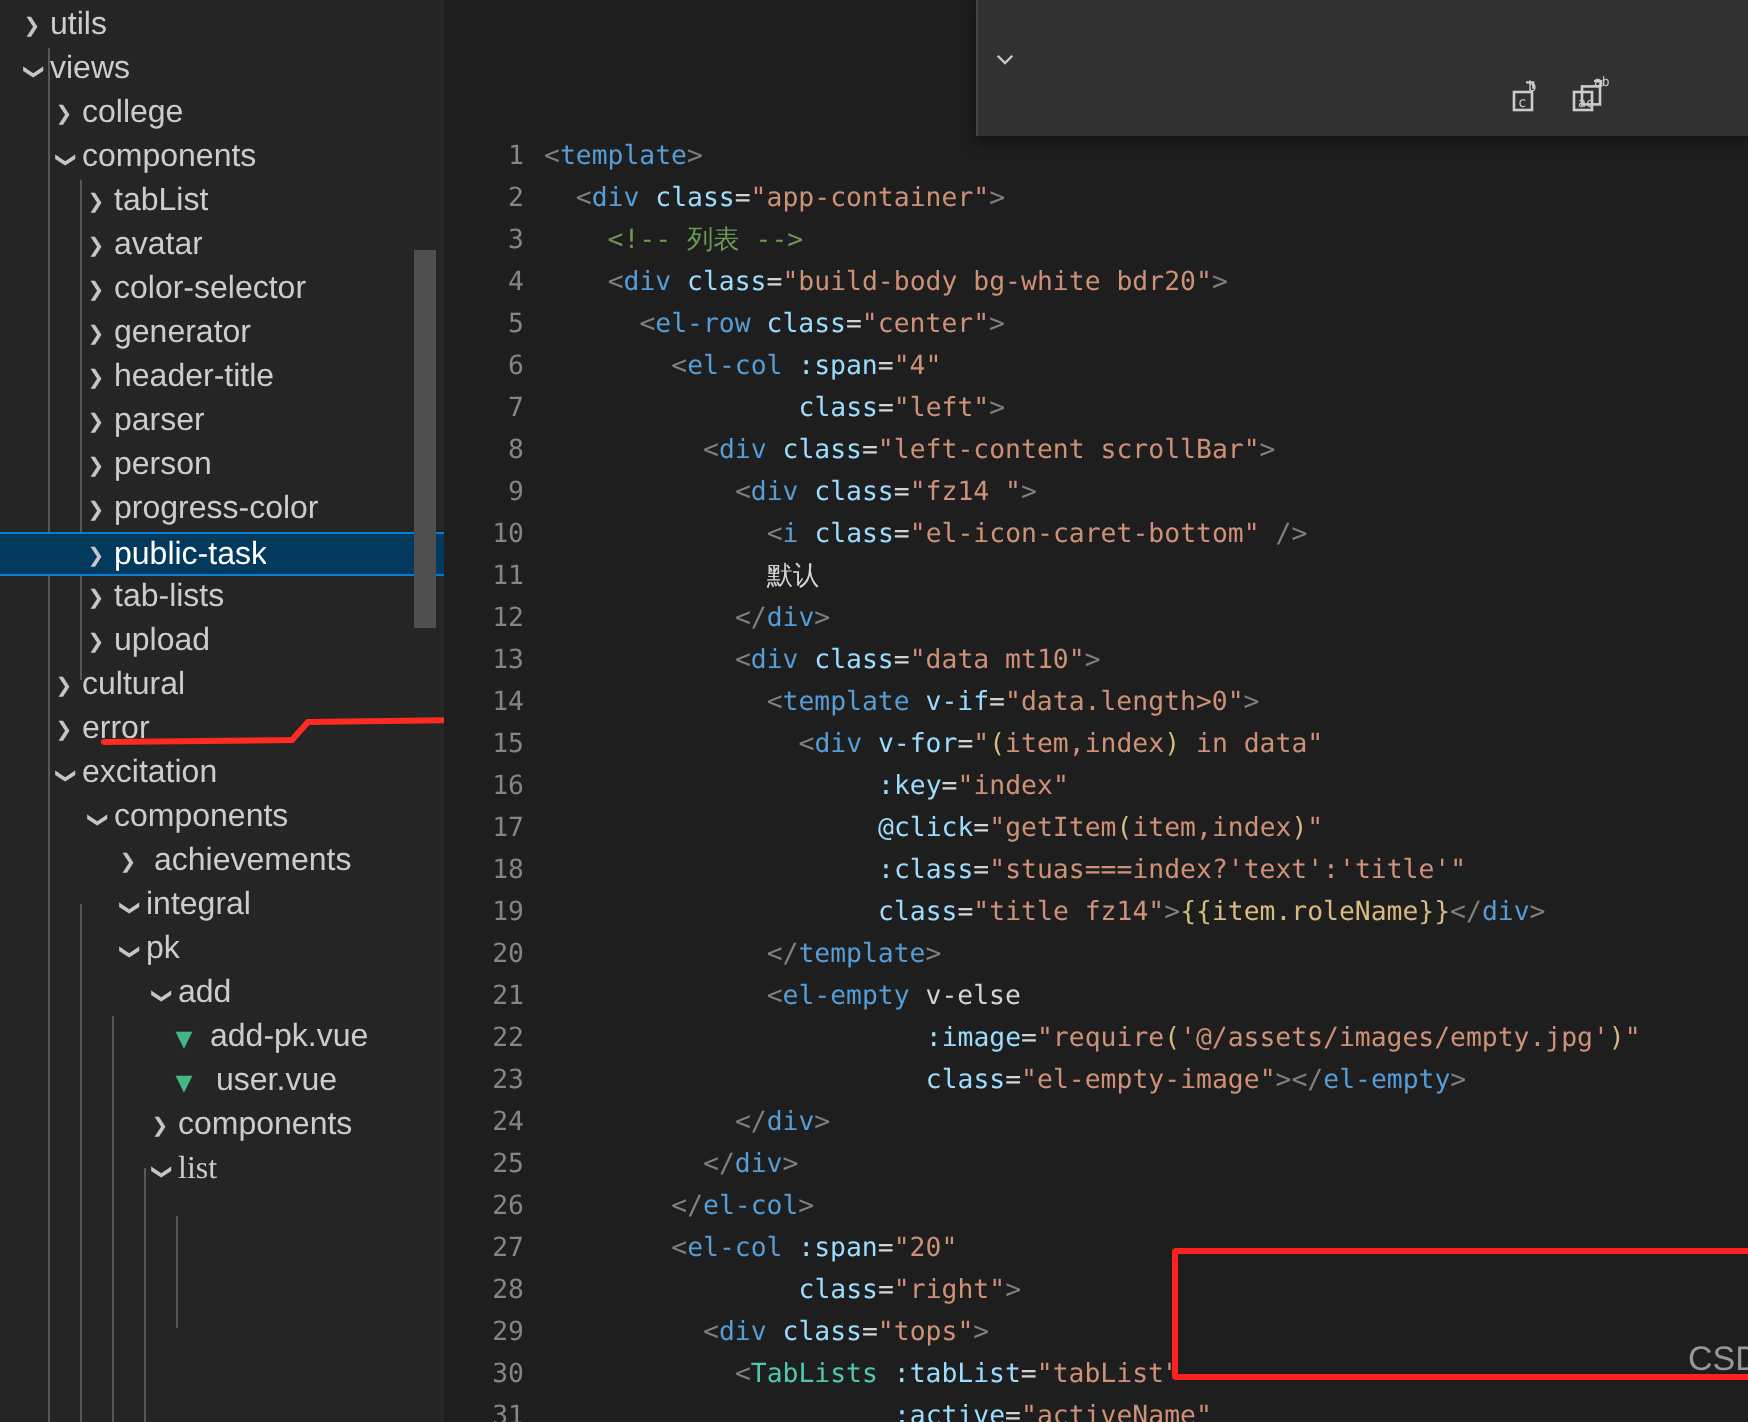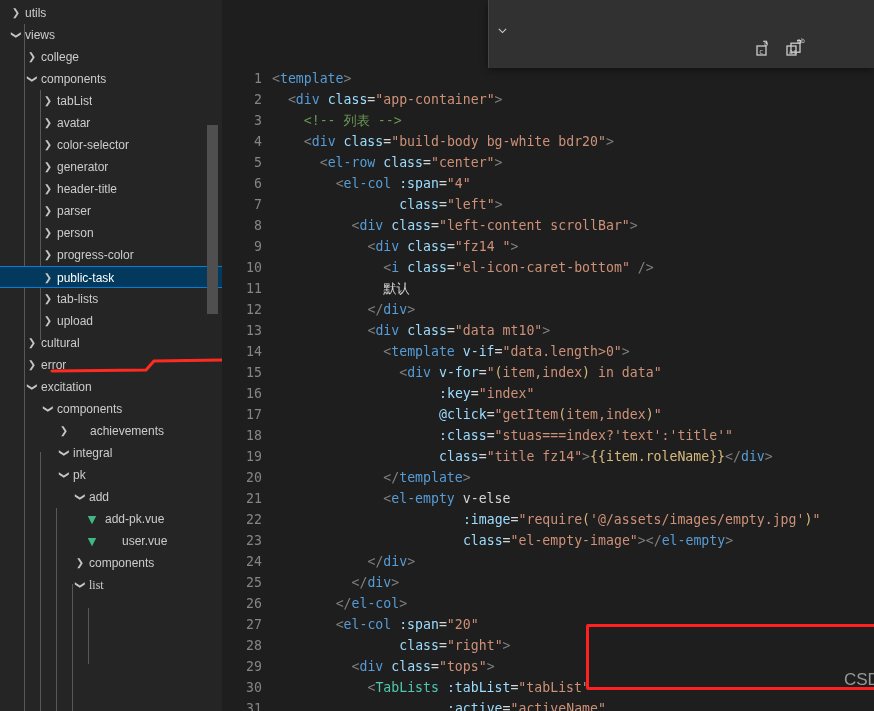--- a/index.html
+++ b/index.html
@@ -24,21 +24,21 @@
     position: absolute;
     left: 0; top: 0;
     width: 222px; height: 711px;
     background: #252526;
     overflow: hidden;
   }
   .tree-row {
     position: relative;
     height: 22px;
     line-height: 22px;
-    font-size: 12px;
+    font-size: 16px;
     color: #cccccc;
     white-space: nowrap;
     cursor: pointer;
     box-sizing: border-box;
   }
   .tree-row.selected {
     background: #04395e;
     border-top: 1px solid #007fd4;
     border-bottom: 1px solid #007fd4;
     color: #ffffff;
@@ -309,41 +309,41 @@
         <div class="tree-row" style="position: absolute; left: 0px; right: 0px; top: 376px;">
           <span class="twisty tw-down" style="left: 24px;"></span>
           <span class="label" style="left: 41px;">excitation</span>
         </div>
         <div class="tree-row" style="position: absolute; left: 0px; right: 0px; top: 398px;">
           <span class="twisty tw-down" style="left: 40px;"></span>
           <span class="label" style="left: 57px;">components</span>
         </div>
         <div class="tree-row" style="position: absolute; left: 0px; right: 0px; top: 420px;">
           <span class="twisty tw-right" style="left: 56px;"></span>
-          <span class="label" style="left: 90px;">achievements</span>
+          <span class="label" style="left: 77px;">achievements</span>
         </div>
         <div class="tree-row" style="position: absolute; left: 0px; right: 0px; top: 442px;">
           <span class="twisty tw-down" style="left: 56px;"></span>
           <span class="label" style="left: 73px;">integral</span>
         </div>
         <div class="tree-row" style="position: absolute; left: 0px; right: 0px; top: 464px;">
           <span class="twisty tw-down" style="left: 56px;"></span>
           <span class="label" style="left: 73px;">pk</span>
         </div>
         <div class="tree-row" style="position: absolute; left: 0px; right: 0px; top: 486px;">
           <span class="twisty tw-down" style="left: 72px;"></span>
           <span class="label" style="left: 89px;">add</span>
         </div>
         <div class="tree-row" style="position: absolute; left: 0px; right: 0px; top: 508px;">
           <span class="vue-ico" style="left: 84px;"></span>
           <span class="label" style="left: 105px;">add-pk.vue</span>
         </div>
         <div class="tree-row" style="position: absolute; left: 0px; right: 0px; top: 530px;">
           <span class="vue-ico" style="left: 84px;"></span>
-          <span class="label" style="left: 122px;">user.vue</span>
+          <span class="label" style="left: 108px;">user.vue</span>
         </div>
         <div class="tree-row" style="position: absolute; left: 0px; right: 0px; top: 552px;">
           <span class="twisty tw-right" style="left: 72px;"></span>
           <span class="label" style="left: 89px;">components</span>
         </div>
         <div class="tree-row" style="position: absolute; left: 0px; right: 0px; top: 574px;">
           <span class="twisty tw-down" style="left: 72px;"></span>
           <span class="label" style="left: 89px; font-family: Liberation Serif, serif;">list</span>
         </div>
       </div>

